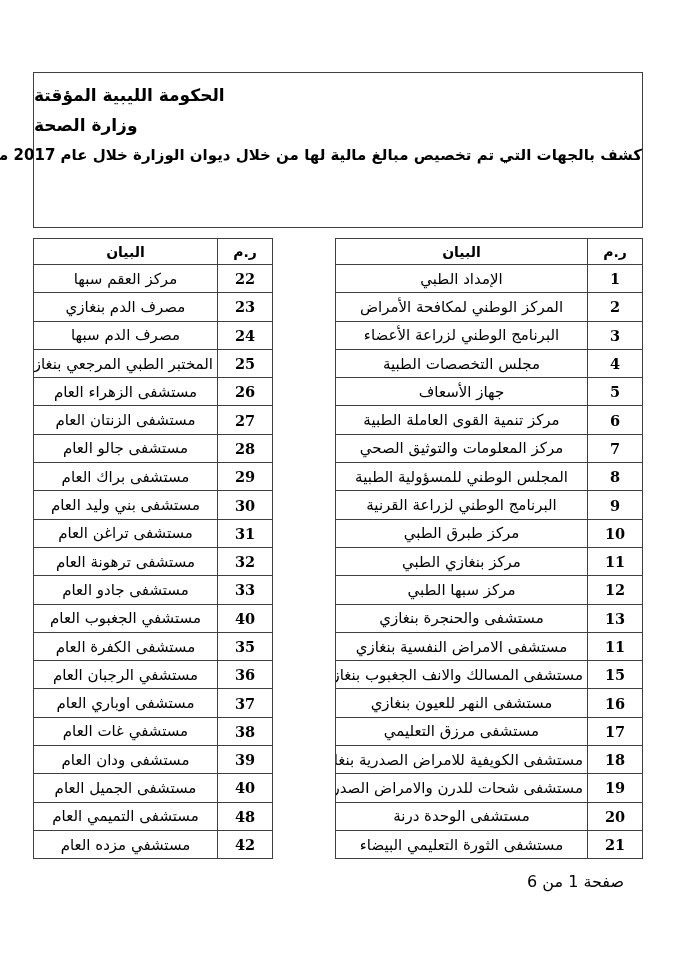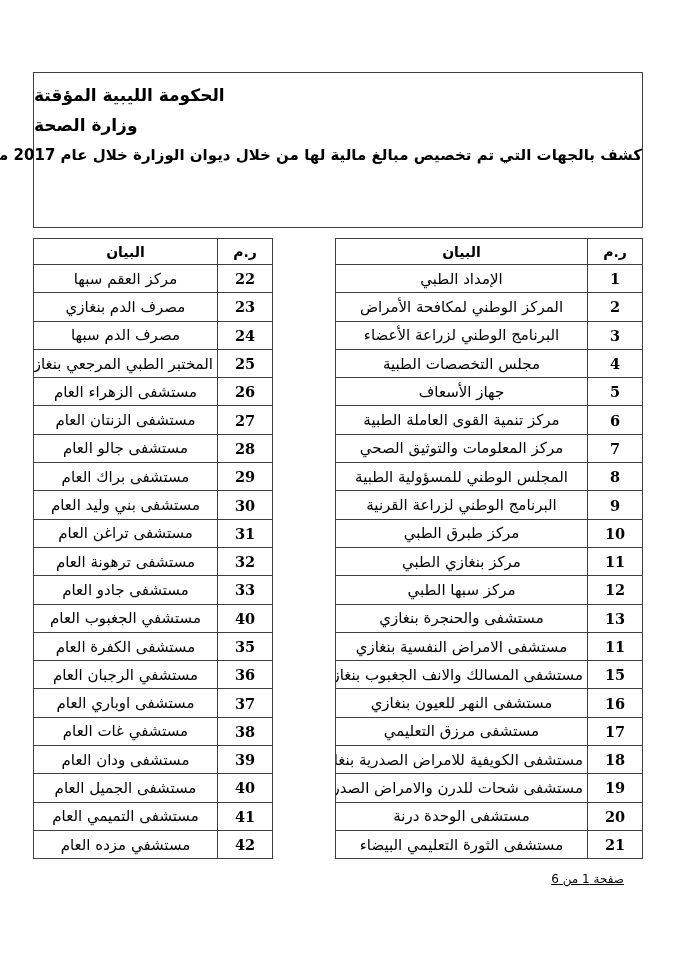--- a/index.html
+++ b/index.html
@@ -68,23 +68,22 @@
   .data-table td.no-cell {
     font-family: "DejaVu Serif", serif;
     font-size: 14.5px;
     font-weight: bold;
   }
   
   .page-footer {
     position: absolute;
     top: 872px;
     right: 55px;
-    font-size: 12px;
-    white-space: nowrap;
-    text-decoration: underline;
+    font-size: 16px;
+    white-space: nowrap;
   }
 </style>
 </head>
 <body>
 
 <div class="sheet">
 
   <div class="header-box">
     <div class="h-line h-main">الحكومة الليبية المؤقتة</div>
     <div class="h-line h-main">وزارة الصحة</div>
@@ -272,21 +271,21 @@
         </tr>
         <tr>
           <td class="no-cell">39</td>
           <td class="desc-cell">مستشفى ودان العام</td>
         </tr>
         <tr>
           <td class="no-cell">40</td>
           <td class="desc-cell">مستشفى الجميل العام</td>
         </tr>
         <tr>
-          <td class="no-cell">41</td>
+          <td class="no-cell">48</td>
           <td class="desc-cell">مستشفى التميمي العام</td>
         </tr>
         <tr>
           <td class="no-cell">42</td>
           <td class="desc-cell">مستشفي مزده العام</td>
         </tr>
       </tbody>
   </table>
 
   <div class="page-footer">صفحة 1 من 6</div>

